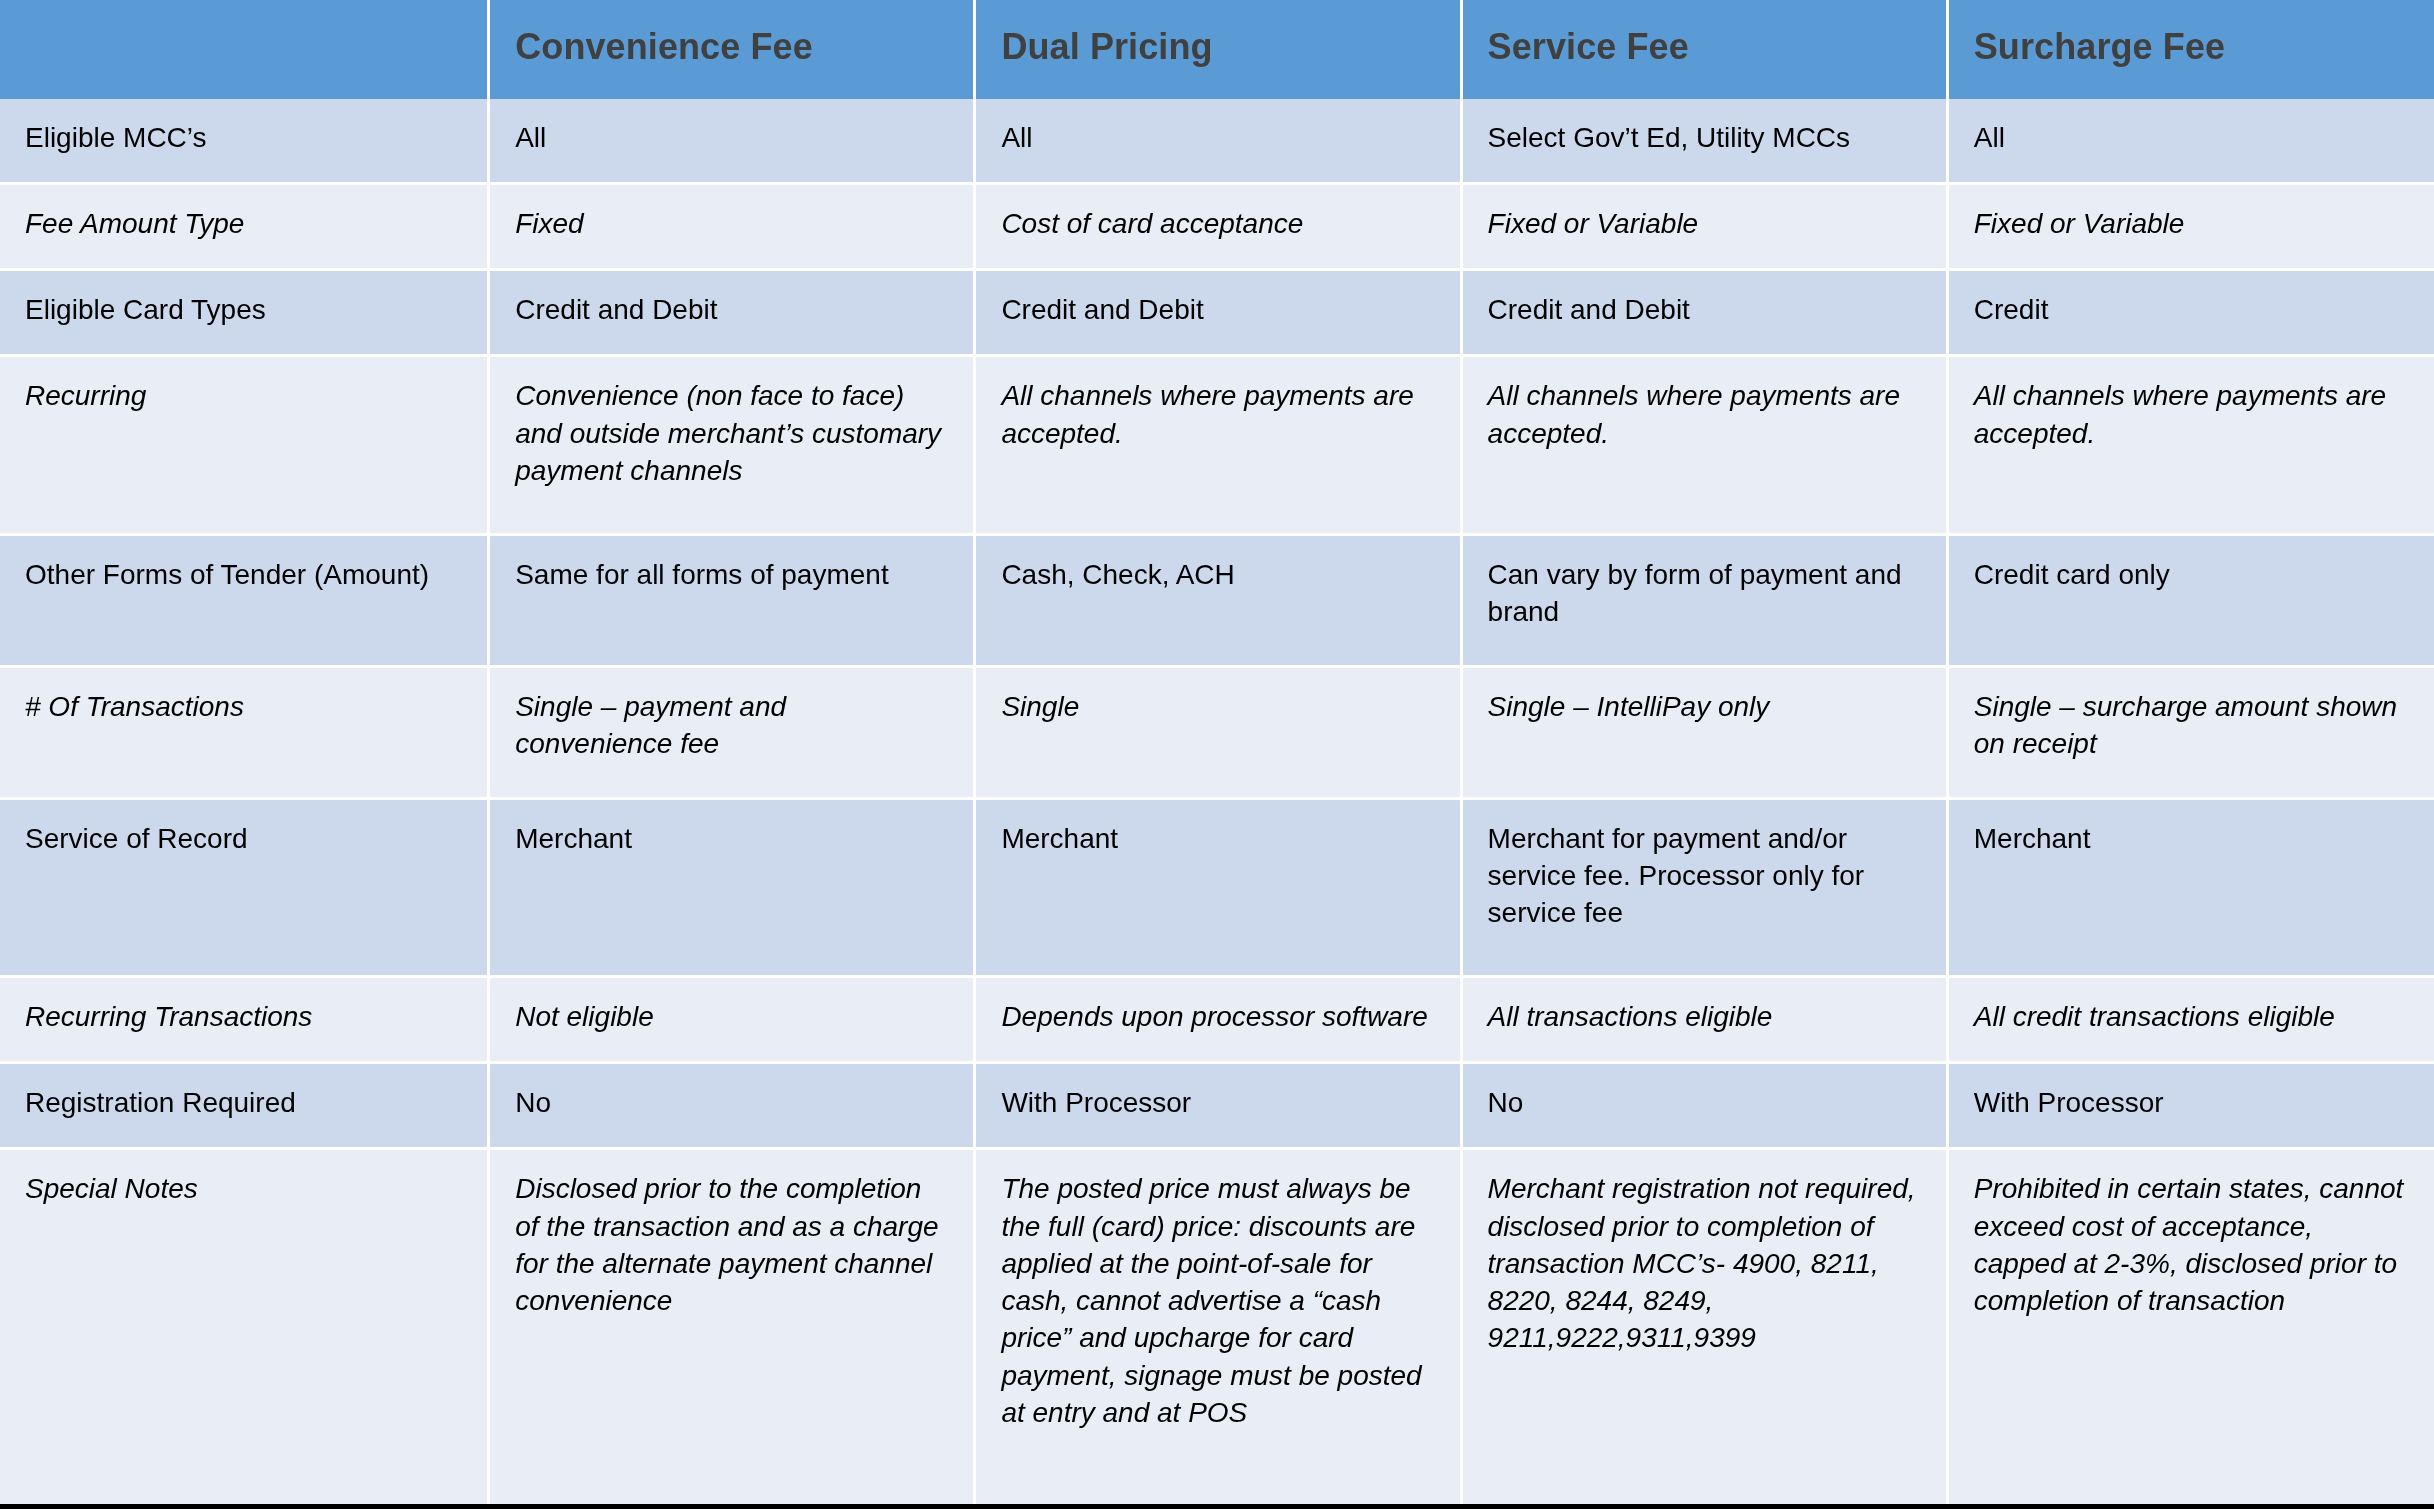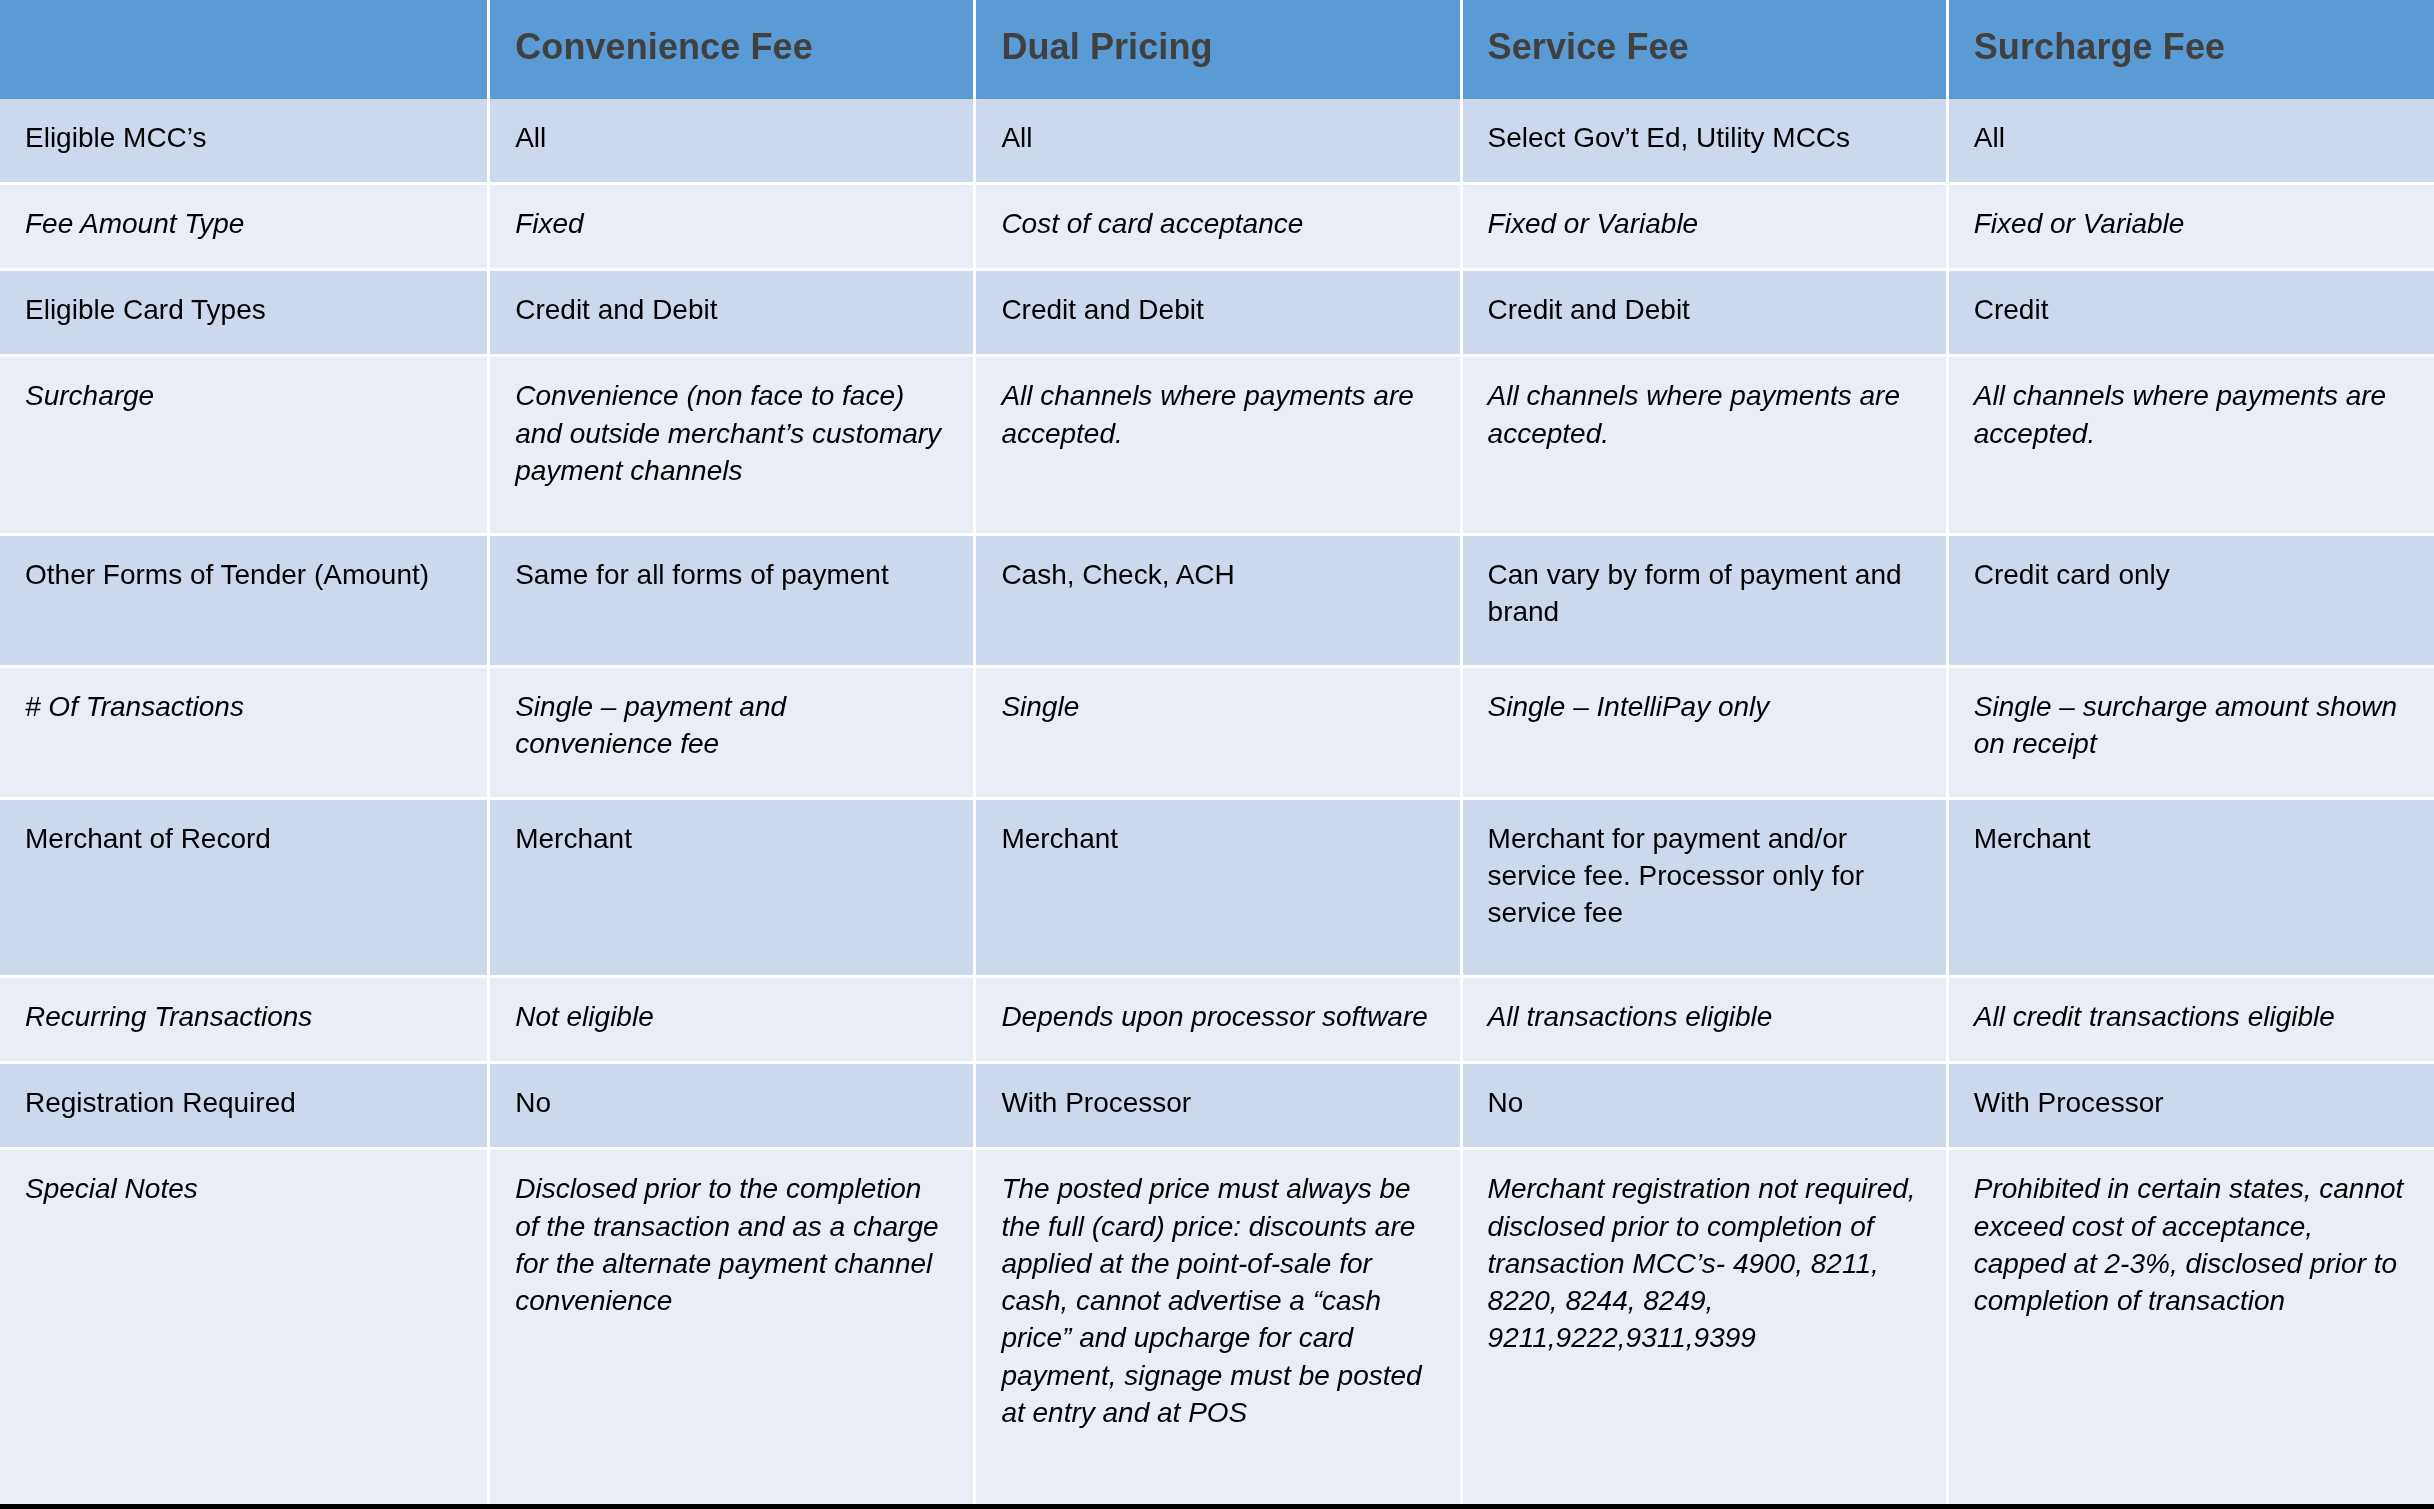--- a/index.html
+++ b/index.html
@@ -134,21 +134,21 @@
 
       <tr class="band-dark r-cardtypes">
         <td class="cell label">Eligible Card Types</td>
         <td class="cell">Credit and Debit</td>
         <td class="cell">Credit and Debit</td>
         <td class="cell">Credit and Debit</td>
         <td class="cell">Credit</td>
       </tr>
 
       <tr class="band-light r-channels">
-        <td class="cell label">Surcharge</td>
+        <td class="cell label">Recurring</td>
         <td class="cell">Convenience (non face to face) and outside merchant’s customary payment channels</td>
         <td class="cell">All channels where payments are accepted.</td>
         <td class="cell">All channels where payments are accepted.</td>
         <td class="cell">All channels where payments are accepted.</td>
       </tr>
 
       <tr class="band-dark r-tender">
         <td class="cell label">Other Forms of Tender (Amount)</td>
         <td class="cell">Same for all forms of payment</td>
         <td class="cell">Cash, Check, ACH</td>
@@ -158,21 +158,21 @@
 
       <tr class="band-light r-numtx">
         <td class="cell label"># Of Transactions</td>
         <td class="cell">Single – payment and convenience fee</td>
         <td class="cell">Single</td>
         <td class="cell">Single – IntelliPay only</td>
         <td class="cell">Single – surcharge amount shown on receipt</td>
       </tr>
 
       <tr class="band-dark r-mor">
-        <td class="cell label">Merchant of Record</td>
+        <td class="cell label">Service of Record</td>
         <td class="cell">Merchant</td>
         <td class="cell">Merchant</td>
         <td class="cell">Merchant for payment and/or service fee. Processor only for service fee</td>
         <td class="cell">Merchant</td>
       </tr>
 
       <tr class="band-light r-recurring">
         <td class="cell label">Recurring Transactions</td>
         <td class="cell">Not eligible</td>
         <td class="cell">Depends upon processor software</td>

